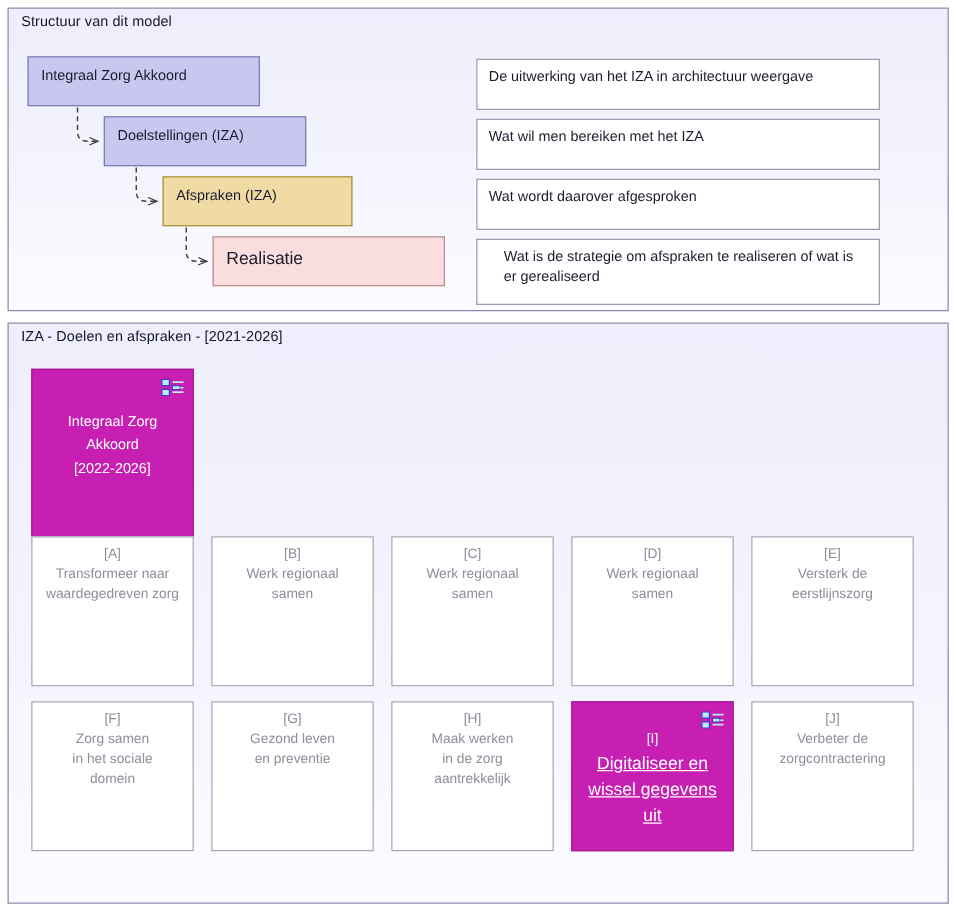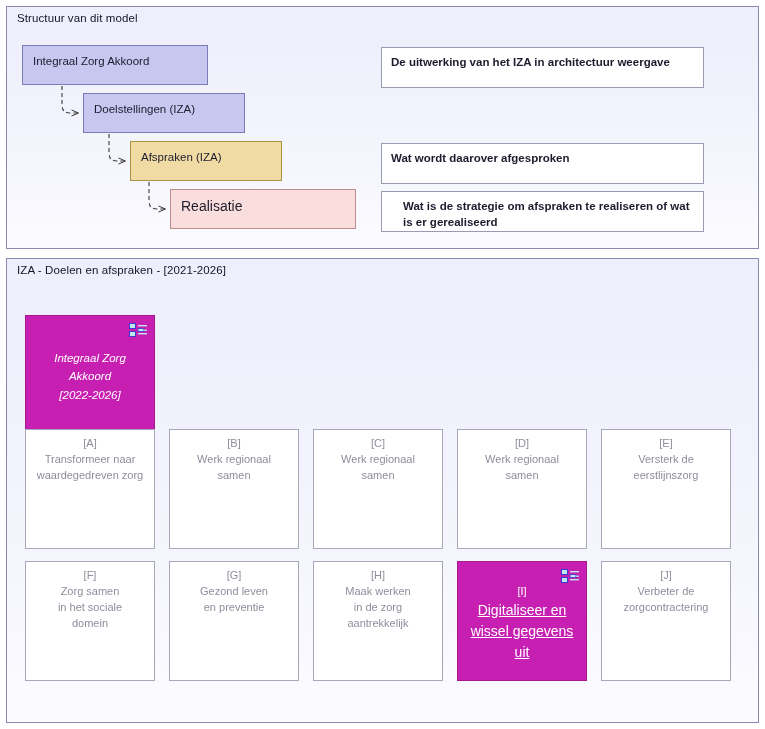--- a/index.html
+++ b/index.html
@@ -80,21 +80,20 @@
   
   .note {
     position: absolute;
     box-sizing: border-box;
     background: #ffffff;
     border: 1px solid #9a9ab5;
     font-size: 11.5px;
     line-height: 1.35;
     color: #1c1c2e;
     padding: 7px 9px;
-    font-weight: bold;
   }
 
   
   .connector {
     position: absolute;
     overflow: visible;
     pointer-events: none;
   }
 
   
@@ -187,36 +186,39 @@
 
     <path d="M102,127 L102,146 Q102,154 110,154 L118,154" fill="none" stroke="#3a3a3a" stroke-width="1.1" stroke-dasharray="4,3" marker-end="url(#arrowOpen)"></path>
 
     <path d="M142,175 L142,194 Q142,202 150,202 L158,202" fill="none" stroke="#3a3a3a" stroke-width="1.1" stroke-dasharray="4,3" marker-end="url(#arrowOpen)"></path>
   </svg>
 
   <div class="note" style="left:374px; top:40px; width:323px; height:41px;">
     <span>De uitwerking van het IZA in architectuur weergave</span>
   </div>
 
+  <div class="note" style="left:374px; top:88px; width:323px; height:41px;">
+    <span>Wat wil men bereiken met het IZA</span>
+  </div>
 
   <div class="note" style="left:374px; top:136px; width:323px; height:41px;">
     <span>Wat wordt daarover afgesproken</span>
   </div>
 
-  <div class="note" style="left:374px; top:184px; width:323px; height:41px;padding-left:21px;">
+  <div class="note" style="left:374px; top:184px; width:323px; height:53px;padding-left:21px;">
     <span>Wat is de strategie om afspraken te realiseren of wat is er gerealiseerd</span>
   </div>
 
 </div>
 
 <div class="panel" id="panel-iza">
 
   <div class="panel-title">IZA - Doelen en afspraken - [2021-2026]</div>
 
-  <div id="node-iza-root" style="left:18px; top:56px; width:130px; height:136px;font-style:italic;">
+  <div id="node-iza-root" style="left:18px; top:36px; width:130px; height:136px;">
     <svg class="marker-icon" viewBox="0 0 18 14">
       <rect x="0.5" y="0.5" width="6" height="5" fill="#bfe8ef" stroke="#3a3acc" stroke-width="1"></rect>
       <rect x="0.5" y="8.5" width="6" height="5" fill="#bfe8ef" stroke="#3a3acc" stroke-width="1"></rect>
       <rect x="9" y="2" width="9" height="1.4" fill="#bfe8ef"></rect>
       <rect x="9" y="10" width="9" height="1.4" fill="#bfe8ef"></rect>
       <rect x="9" y="5.6" width="6" height="3" fill="#bfe8ef" stroke="#3a3acc" stroke-width="0.8"></rect>
       <rect x="15" y="6.6" width="3" height="1.2" fill="#bfe8ef"></rect>
     </svg>
     <span class="card-text">Integraal Zorg
 Akkoord

